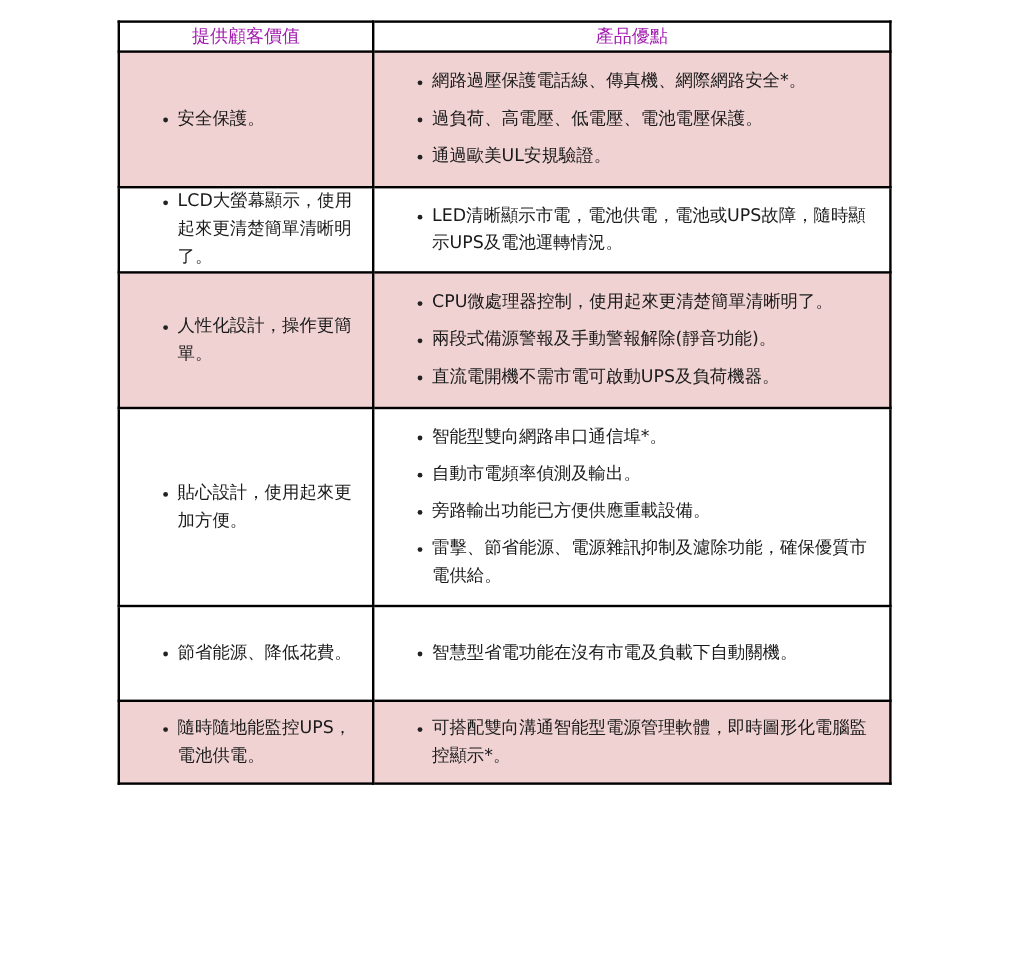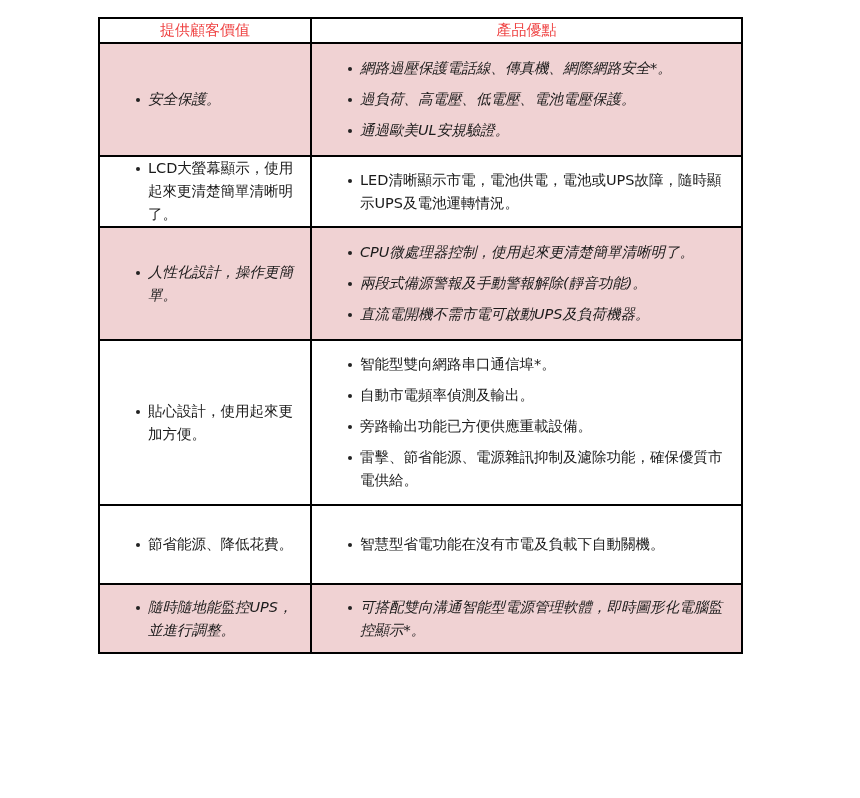--- a/index.html
+++ b/index.html
@@ -6,26 +6,26 @@
   body { width: 860px; height: 798px; position: relative; overflow: hidden;
          font-family: "DejaVu Sans", "Liberation Sans", sans-serif; color: #1a1a1a; }
   table.benefits {
     position: absolute; left: 98px; top: 17px;
     width: 643px; border-collapse: collapse; table-layout: fixed;
   }
   table.benefits th, table.benefits td {
     border: 2px solid #000; padding: 0; vertical-align: middle;
   }
   table.benefits th {
-    height: 23px; font-weight: normal; font-size: 15px; color: #ef4444;
+    height: 23px; font-weight: normal; font-size: 15px; color: #a21caf;
     text-align: center; background: #ffffff; line-height: 23px;
   }
   col.c1 { width: 212px; }
   col.c2 { width: 431px; }
-  tr.pink td { background: #f0d2d3; font-style: italic; }
+  tr.pink td { background: #f0d2d3; }
   tr.white td { background: #ffffff; }
   ul { margin: 0; padding: 0 10px 0 48px; list-style: none; }
   td.value ul { padding-left: 48px; }
   td.adv ul { padding-left: 48px; padding-right: 12px; }
   li { position: relative; font-size: 14.5px; line-height: 23px; }
   li::before {
     content: ""; position: absolute; left: -12px; top: 10px;
     width: 4px; height: 4px; border-radius: 50%; background: #222;
   }
   td.adv li + li { margin-top: 8px; }
@@ -116,21 +116,21 @@
       <td class="adv">
         <ul>
           <li>智慧型省電功能在沒有市電及負載下自動關機。</li>
         </ul>
       </td>
     </tr>
 
     <tr class="pink" style="height:69px">
       <td class="value">
         <ul>
-            <li>隨時隨地能監控UPS，並進行調整。</li>
+            <li>隨時隨地能監控UPS，電池供電。</li>
           </ul>
       </td>
       <td class="adv">
         <ul>
           <li>可搭配雙向溝通智能型電源管理軟體，即時圖形化電腦監控顯示*。</li>
         </ul>
       </td>
     </tr>
   </tbody>
 </table>

